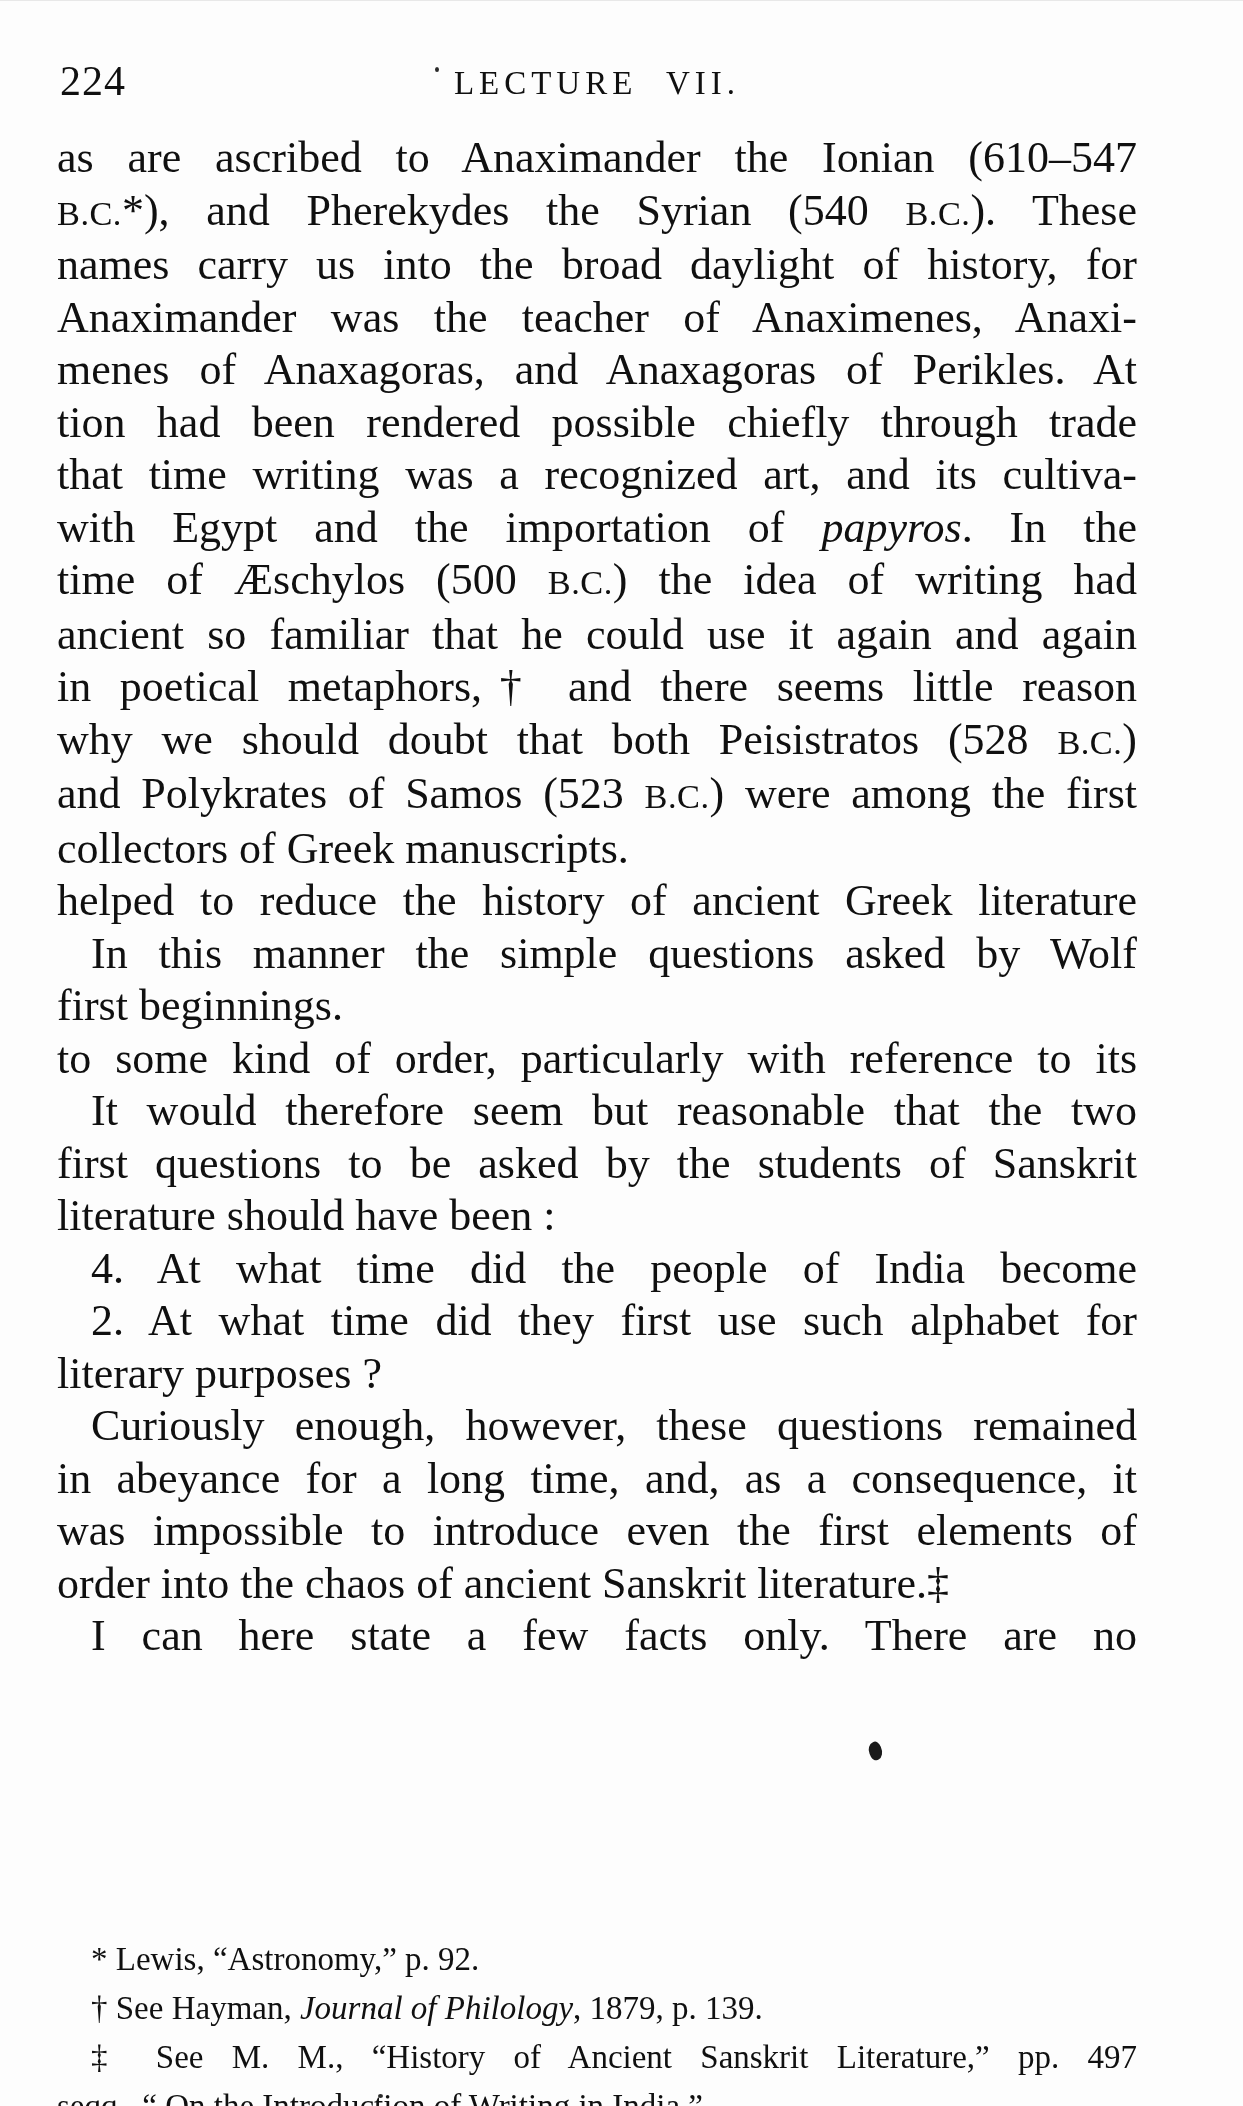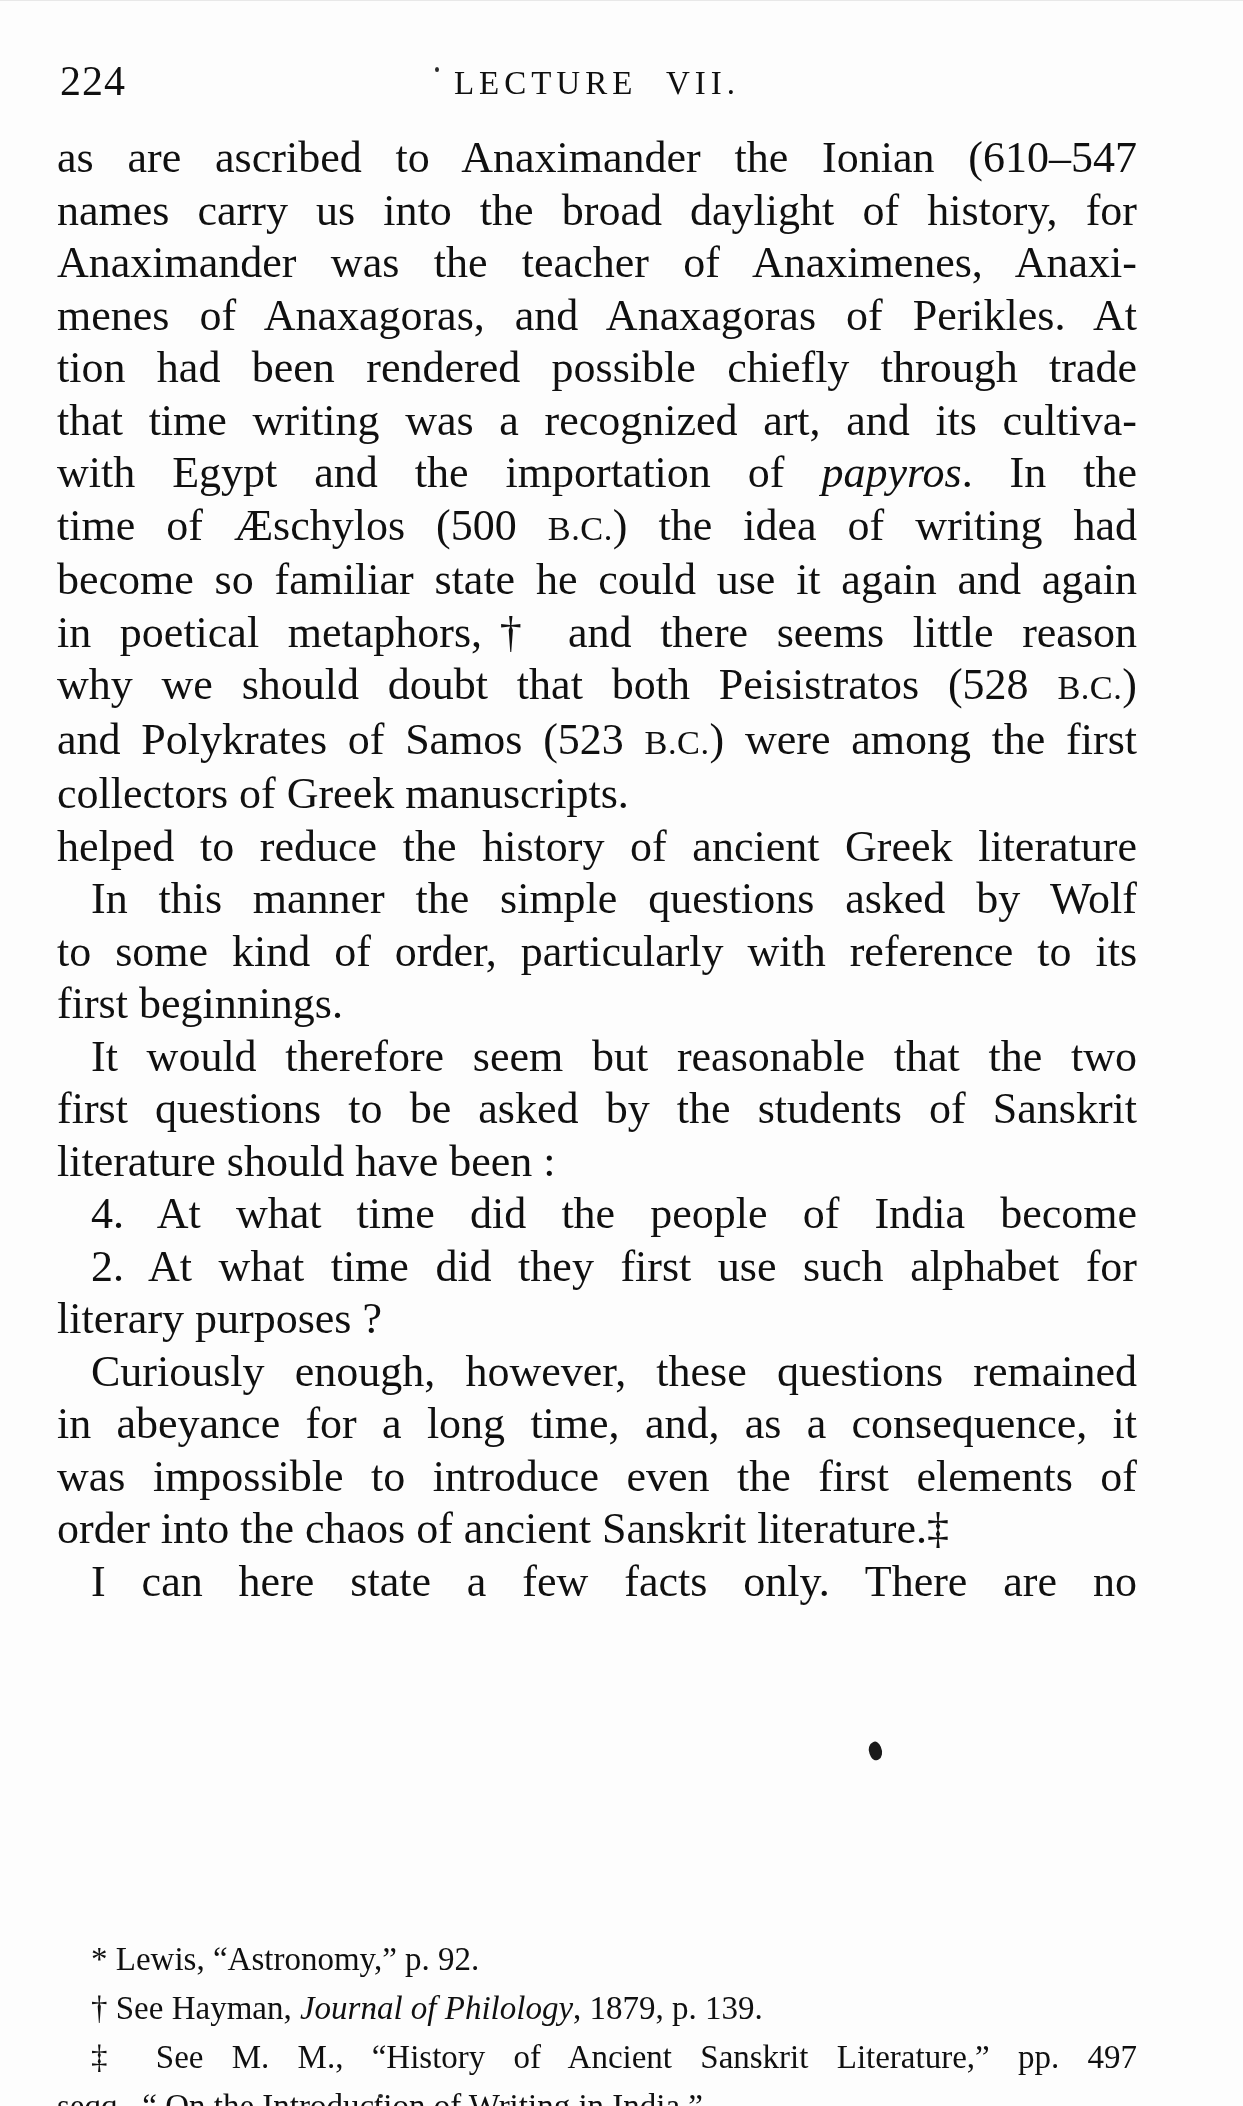--- a/index.html
+++ b/index.html
@@ -73,36 +73,37 @@
   .speck.s3 { left: 371px; top: 2007px; width: 3px; height: 3px; }
 </style>
 </head>
 <body>
 
 <div class="page">
   <div class="pagenum">224</div>
   <div class="running-header">LECTURE VII.</div>
   <div class="body-text">
       <div class="line"><span>as are ascribed to Anaximander the Ionian (610–547</span></div>
+      <div class="line"><span class="sc">B.C.</span><span>*), and Pherekydes the Syrian (540 </span><span class="sc">B.C.</span><span>). These</span></div>
       <div class="line"><span>names carry us into the broad daylight of history, for</span></div>
       <div class="line"><span>Anaximander was the teacher of Anaximenes, Anaxi-</span></div>
       <div class="line"><span>menes of Anaxagoras, and Anaxagoras of Perikles. At</span></div>
       <div class="line"><span>tion had been rendered possible chiefly through trade</span></div>
       <div class="line"><span>that time writing was a recognized art, and its cultiva-</span></div>
       <div class="line"><span>with Egypt and the importation of </span><span class="it">papyros</span><span>. In the</span></div>
       <div class="line"><span>time of Æschylos (500 </span><span class="sc">B.C.</span><span>) the idea of writing had</span></div>
-      <div class="line"><span>become so familiar state he could use it again and again</span></div>
+      <div class="line"><span>ancient so familiar that he could use it again and again</span></div>
       <div class="line"><span>in poetical metaphors,† and there seems little reason</span></div>
       <div class="line"><span>why we should doubt that both Peisistratos (528 </span><span class="sc">B.C.</span><span>)</span></div>
       <div class="line"><span>and Polykrates of Samos (523 </span><span class="sc">B.C.</span><span>) were among the first</span></div>
       <div class="line noj"><span>collectors of Greek manuscripts.</span></div>
       <div class="line"><span>helped to reduce the history of ancient Greek literature</span></div>
       <div class="line indent"><span>In this manner the simple questions asked by Wolf</span></div>
+      <div class="line noj"><span>first beginnings.</span></div>
       <div class="line"><span>to some kind of order, particularly with reference to its</span></div>
-      <div class="line noj"><span>first beginnings.</span></div>
       <div class="line indent"><span>It would therefore seem but reasonable that the two</span></div>
       <div class="line"><span>first questions to be asked by the students of Sanskrit</span></div>
       <div class="line noj"><span>literature should have been :</span></div>
       <div class="line indent"><span>4. At what time did the people of India become</span></div>
       <div class="line indent"><span>2. At what time did they first use such alphabet for</span></div>
       <div class="line noj"><span>literary purposes ?</span></div>
       <div class="line indent"><span>Curiously enough, however, these questions remained</span></div>
       <div class="line"><span>in abeyance for a long time, and, as a consequence, it</span></div>
       <div class="line"><span>was impossible to introduce even the first elements of</span></div>
       <div class="line noj"><span>order into the chaos of ancient Sanskrit literature.‡</span></div>

